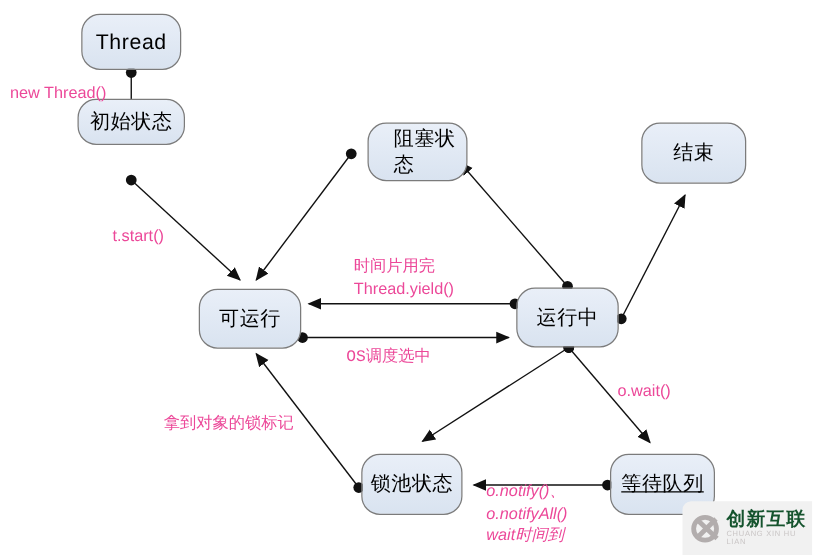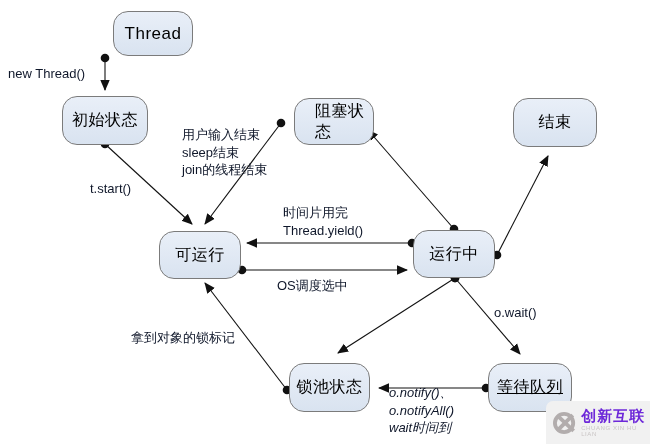--- a/index.html
+++ b/index.html
@@ -9,30 +9,30 @@
   }
   #edges{position:absolute;left:0;top:0;width:650px;height:444px;}
   .node{
     position:absolute;box-sizing:border-box;
     background:linear-gradient(180deg,#e9eff8 0%,#d9e3f0 100%);
     border:1.4px solid #7b7b7b;border-radius:15px;
     display:flex;align-items:center;justify-content:center;
     font-size:16px;color:#000;letter-spacing:0.5px;
   }
   .edge-label{
-    position:absolute;font-size:13px;color:#0f172a;line-height:17.5px;
+    position:absolute;font-size:13px;color:#ec4899;line-height:17.5px;
     white-space:pre-line;
   }
   #watermark{
     position:absolute;left:546px;top:401px;width:104px;height:43px;
     background:#f1f1f1;border-top-left-radius:7px;
     display:flex;align-items:center;gap:4px;padding-left:5px;box-sizing:border-box;
   }
   .wm-text{display:flex;flex-direction:column;line-height:1;}
-  .wm-brand{font-size:15px;font-weight:bold;color:#6d28d9;letter-spacing:1px;}
+  .wm-brand{font-size:15px;font-weight:bold;color:#14532d;letter-spacing:1px;}
   .wm-sub{font-size:6px;color:#c9c5c5;letter-spacing:0.6px;margin-top:2px;}
 </style>
 </head>
 <body>
 
 <div id="canvas">
 
   <svg id="edges" viewBox="0 0 650 444">
     <defs>
       <marker id="dot" markerUnits="userSpaceOnUse" markerWidth="10" markerHeight="10" refX="5" refY="5">
@@ -50,37 +50,34 @@
       <line x1="497" y1="255" x2="548" y2="156" marker-start="url(#dot)" marker-end="url(#arr)"></line>
       <line x1="412" y1="243" x2="247" y2="243" marker-start="url(#dot)" marker-end="url(#arr)"></line>
       <line x1="242" y1="270" x2="407" y2="270" marker-start="url(#dot)" marker-end="url(#arr)"></line>
       <line x1="455" y1="278" x2="338" y2="353" marker-start="url(#dot)" marker-end="url(#arr)"></line>
       <line x1="455" y1="278" x2="520" y2="354" marker-start="url(#dot)" marker-end="url(#arr)"></line>
       <line x1="486" y1="388" x2="379" y2="388" marker-start="url(#dot)" marker-end="url(#arr)"></line>
       <line x1="287" y1="390" x2="205" y2="283" marker-start="url(#dot)" marker-end="url(#arr)"></line>
     </g>
   </svg>
 
-  <div class="node" style="left:65px;top:11px;width:80px;height:45px;font-size:17px;margin-left:48px;">Thread</div>
-  <div class="node" style="left:62px;top:96px;width:86px;height:49px;">初始状态</div>
+  <div class="node" style="left:65px;top:11px;width:80px;height:45px;font-size:17px;">Thread</div>
+  <div class="node" style="left:62px;top:79px;width:86px;height:37px;">初始状态</div>
   <div class="node" style="left:294px;top:98px;width:80px;height:47px;padding-left:20px;">阻塞状态</div>
   <div class="node" style="left:513px;top:98px;width:84px;height:49px;">结束</div>
   <div class="node" style="left:159px;top:231px;width:82px;height:48px;">可运行</div>
   <div class="node" style="left:289px;top:363px;width:81px;height:49px;">锁池状态</div>
   <div class="node" style="left:413px;top:230px;width:82px;height:48px;">运行中</div>
   <div class="node" style="left:488px;top:363px;width:84px;height:49px;text-decoration:underline;">等待队列</div>
 
   <div class="edge-label" style="left:8px;top:65px;">new Thread()</div>
   <div class="edge-label" style="left:90px;top:180px;text-align:center;">t.start()</div>
-  <div class="edge-label" style="left:182px;top:126px;">用户输入结束
-sleep结束
-join的线程结束</div>
   <div class="edge-label" style="left:283px;top:204px;">时间片用完
 Thread.yield()</div>
-  <div class="edge-label" style="left:277px;top:277px;">OS调度选中</div>
+  <div class="edge-label" style="left:277px;top:277px;font-family:Liberation Mono, monospace;">OS调度选中</div>
   <div class="edge-label" style="left:494px;top:304px;">o.wait()</div>
   <div class="edge-label" style="left:389px;top:384px;font-style:italic;">o.notify()、
 o.notifyAll()
 wait时间到</div>
   <div class="edge-label" style="left:131px;top:329px;">拿到对象的锁标记</div>
 
   <div id="watermark">
     <svg width="28" height="28" viewBox="0 0 30 30">
       <circle cx="15" cy="15" r="10.5" stroke="#b2adad" stroke-width="4.4" fill="none"></circle>
       <line x1="8" y1="7" x2="26" y2="24" stroke="#b2adad" stroke-width="4.4"></line>

